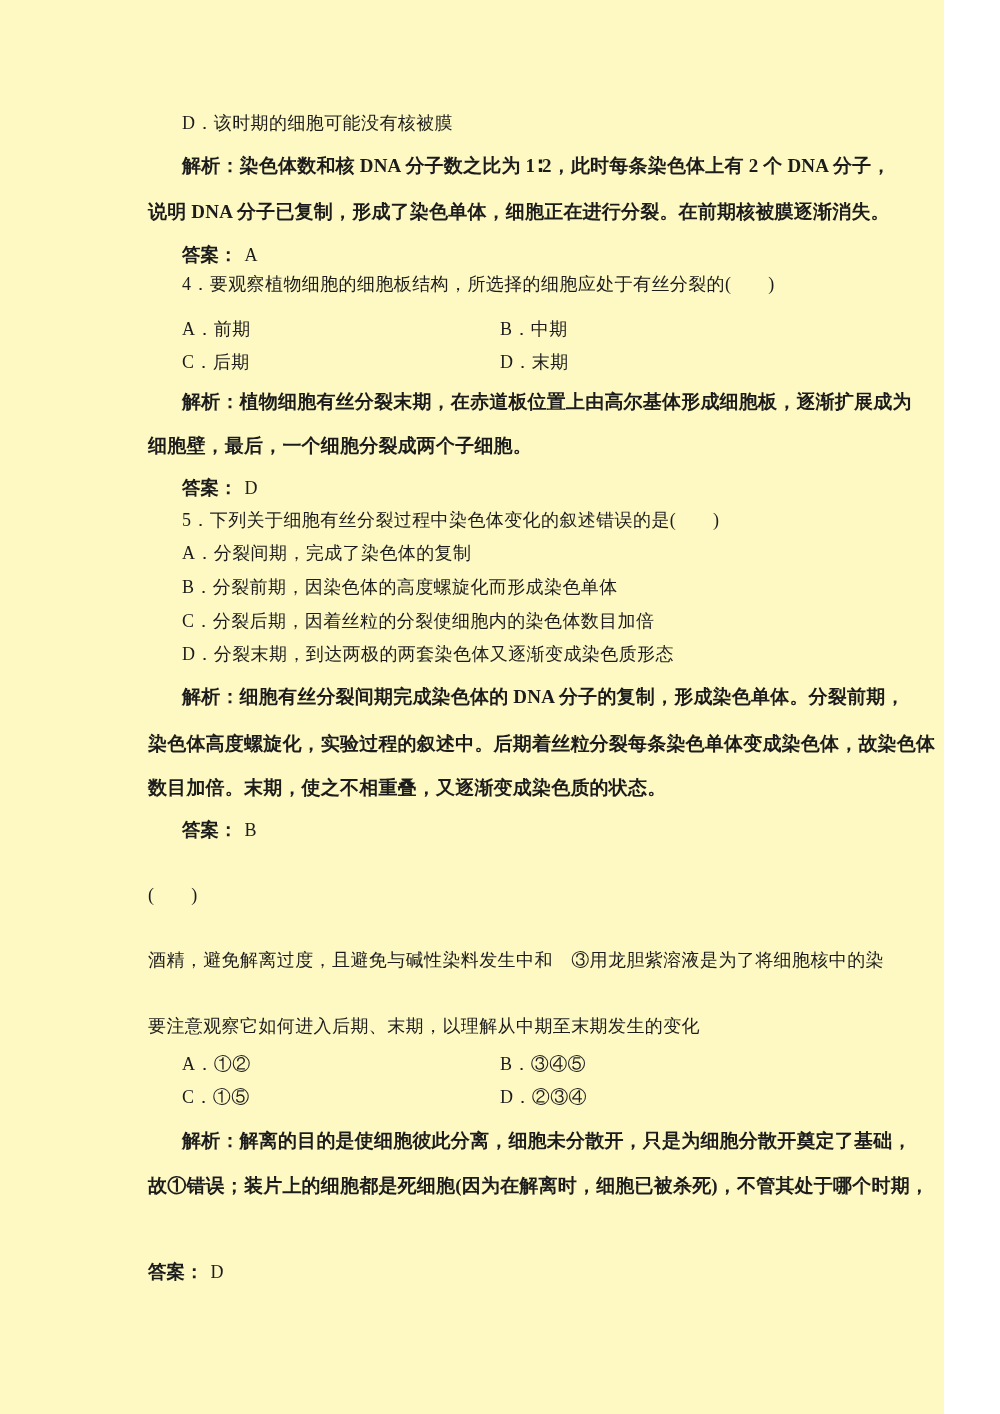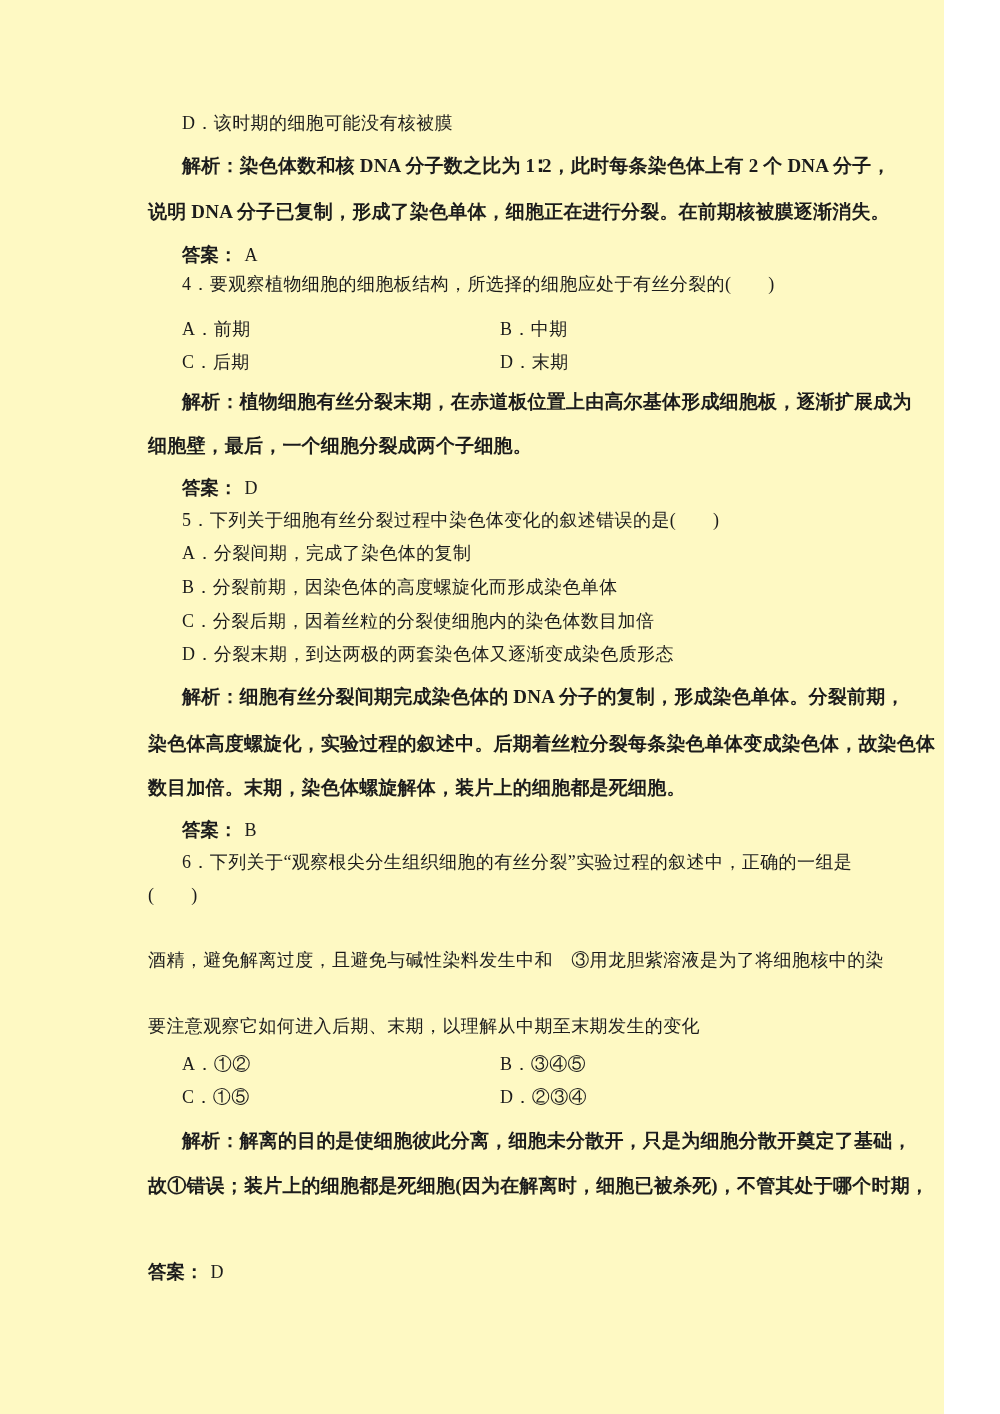--- a/index.html
+++ b/index.html
@@ -68,26 +68,25 @@
     <span class="ans-lab">答案：</span><span class="ans-val">D</span>
   </div>
 
   <div class="ln q" style="top:509px;left:182px">5．下列关于细胞有丝分裂过程中染色体变化的叙述错误的是(　　)</div>
   <div class="ln q" style="top:576px;left:182px">B．分裂前期，因染色体的高度螺旋化而形成染色单体</div>
   <div class="ln q" style="top:542px;left:182px">A．分裂间期，完成了染色体的复制</div>
   <div class="ln q" style="top:610px;left:182px">C．分裂后期，因着丝粒的分裂使细胞内的染色体数目加倍</div>
   <div class="ln q" style="top:643px;left:182px">D．分裂末期，到达两极的两套染色体又逐渐变成染色质形态</div>
   <div class="ln jx" style="top:685px;left:182px">解析：细胞有丝分裂间期完成染色体的 DNA 分子的复制，形成染色单体。分裂前期，</div>
   <div class="ln jx" style="top:732px;left:148px">染色体高度螺旋化，实验过程的叙述中。后期着丝粒分裂每条染色单体变成染色体，故染色体</div>
-  <div class="ln jx" style="top:776px;left:148px">数目加倍。末期，染色体螺旋解体，装片上的细胞都是死细胞。</div>
+  <div class="ln jx" style="top:776px;left:148px">数目加倍。末期，使之不相重叠，又逐渐变成染色质的状态。</div>
   <div class="ln" style="top:819px;left:182px">
     <span class="ans-lab">答案：</span><span class="ans-val">B</span>
   </div>
 
-  <div class="ln q" style="top:851px;left:182px">6．下列关于“观察根尖分生组织细胞的有丝分裂”实验过程的叙述中，正确的一组是</div>
   <div class="ln q" style="top:884px;left:148px">(　　)</div>
   <div class="ln q" style="top:949px;left:148px">酒精，避免解离过度，且避免与碱性染料发生中和　③用龙胆紫溶液是为了将细胞核中的染</div>
   <div class="ln q" style="top:1015px;left:148px">要注意观察它如何进入后期、末期，以理解从中期至末期发生的变化</div>
   <div class="ln q" style="top:1053px;left:182px">A．①②</div>
   <div class="ln q" style="top:1053px;left:500px">B．③④⑤</div>
   <div class="ln q" style="top:1086px;left:182px">C．①⑤</div>
   <div class="ln q" style="top:1086px;left:500px">D．②③④</div>
   <div class="ln jx" style="top:1174px;left:148px">故①错误；装片上的细胞都是死细胞(因为在解离时，细胞已被杀死)，不管其处于哪个时期，</div>
   <div class="ln jx" style="top:1129px;left:182px">解析：解离的目的是使细胞彼此分离，细胞未分散开，只是为细胞分散开奠定了基础，</div>
   <div class="ln" style="top:1261px;left:148px">

